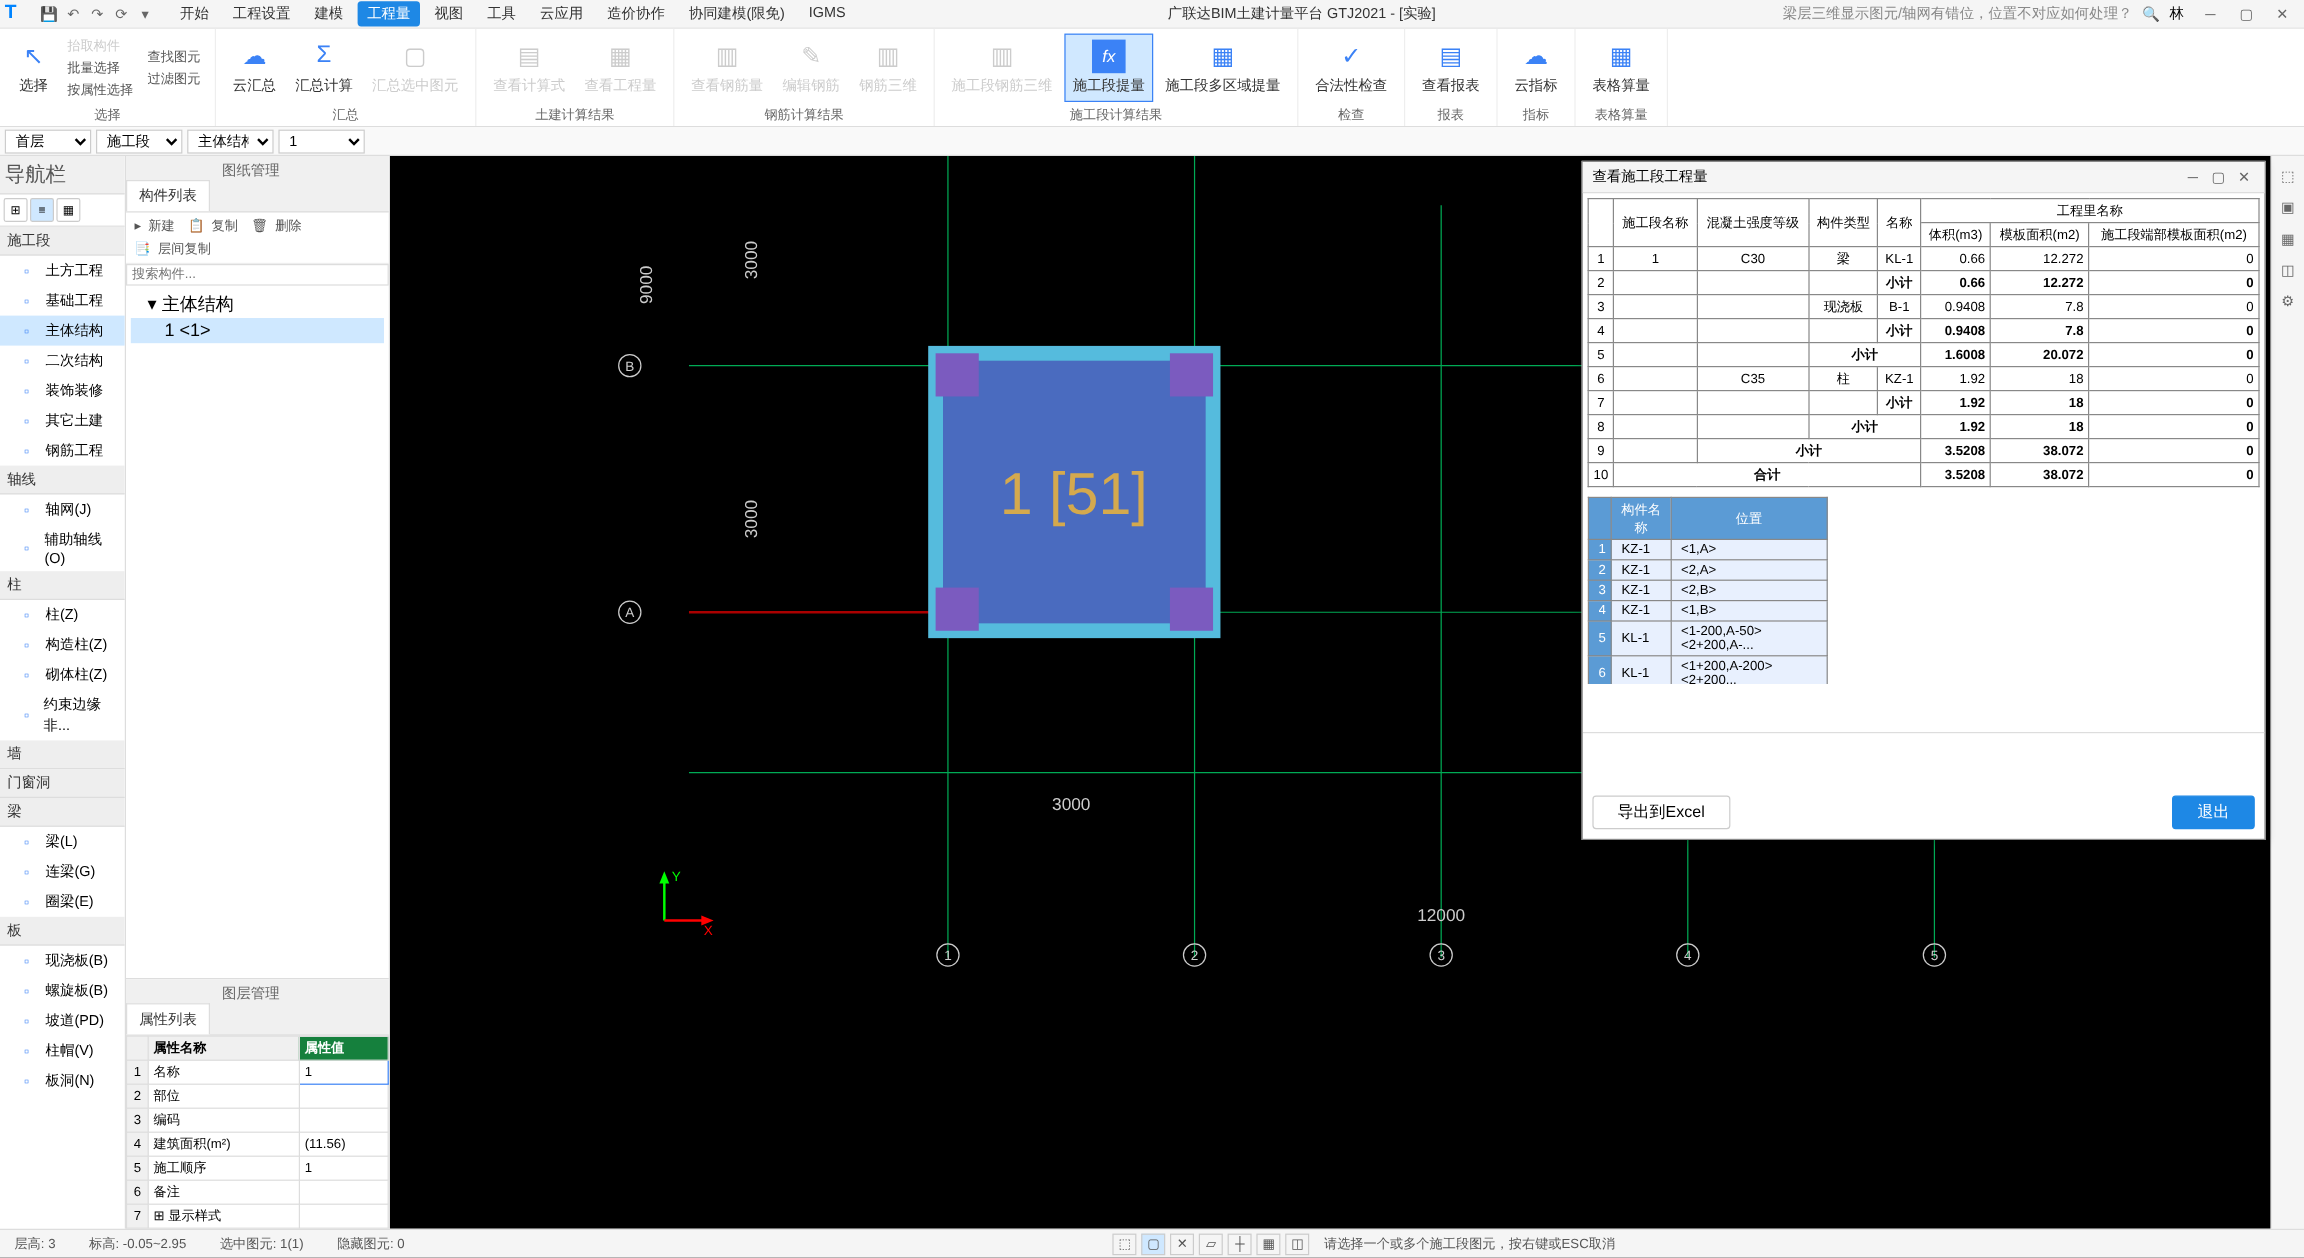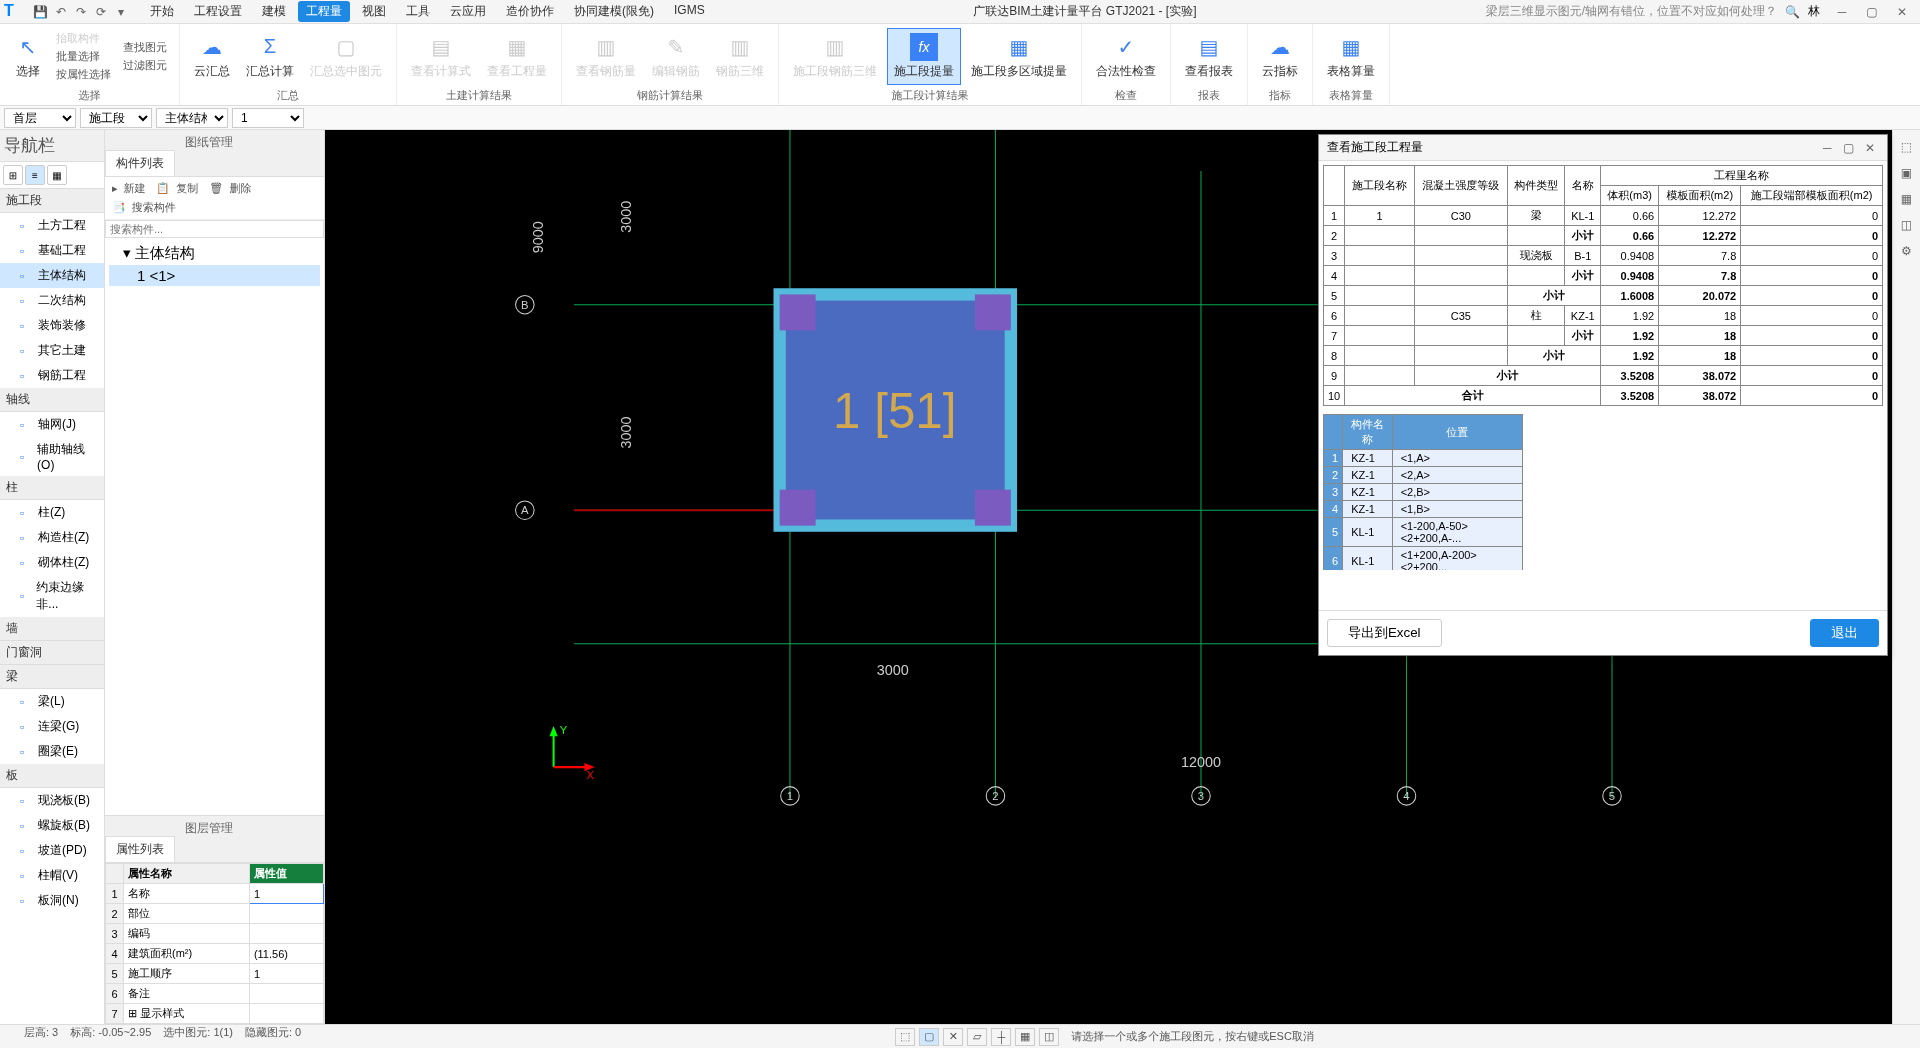--- a/index.html
+++ b/index.html
@@ -80,25 +80,25 @@
 .results .hdr .wbtns span { width: 18px; display: inline-block; text-align: center; cursor: pointer; color: #666; }
 .results .opts { padding: 4px 8px; display: flex; gap: 8px; align-items: center; font-size: 11px; border-bottom: 1px solid #eee; }
 .results table { width: 100%; border-collapse: collapse; font-size: 11px; }
 .results th, .results td { border: 1px solid #888; padding: 2px 4px; text-align: center; }
 .results th { background: #fff; font-weight: normal; }
 .results td.r { text-align: right; }
 .results .detail-hdr { padding: 4px 8px; font-size: 11px; border-top: 1px solid #ddd; border-bottom: 1px solid #ddd; background: #f9f9f9; }
 .results .detail-table th { background: #5b9bd5; color: #fff; }
 .results .detail-table td { background: #e8f0fe; text-align: left; padding-left: 8px; }
 .results .footer { padding: 8px; display: flex; justify-content: space-between; border-top: 1px solid #ddd; }
-.results .footer button { padding: 4px 20px; border: 1px solid #ccc; background: #fff; cursor: pointer; border-radius: 3px; }
+.results .footer button { padding: 4px 20px; border: 1px solid #ccc; background: #fff; cursor: pointer; border-radius: 3px; margin-top: 44px; }
 .results .footer button.primary { background: #1e88e5; color: #fff; border-color: #1e88e5; }
 
 
-.status { position: absolute; bottom: 0; left: 0; right: 0; height: 24px; background: #f5f5f5; border-top: 1px solid #ddd; display: flex; padding: 0 24px; gap: 12px; font-size: 11px; color: #555; }
+.status { position: absolute; bottom: 0; left: 0; right: 0; height: 24px; background: #f5f5f5; border-top: 1px solid #ddd; display: flex; align-items: center; padding: 0 12px; gap: 28px; font-size: 11px; color: #555; }
 .status .mid { flex: 1; display: flex; align-items: center; gap: 4px; justify-content: center; }
 .status .mid span { width: 20px; height: 18px; border: 1px solid #ccc; display: inline-flex; align-items: center; justify-content: center; cursor: pointer; }
 </style>
 </head>
 <body>
 
 <div class="title-bar">
   <span class="logo">T</span>
   <div class="qat">
     <span>💾</span>
@@ -303,21 +303,21 @@
 
   <div class="mid-panel">
     <div class="tabs">
       <span class="tab active">构件列表</span>
       <span class="tab">图纸管理</span>
     </div>
     <div class="toolbar-row">
       <span>▸ <span>新建</span></span>
       <span>📋 <span>复制</span></span>
       <span>🗑 <span>删除</span></span>
-      <span>📑 <span>搜索构件</span></span>
+      <span>📑 <span>层间复制</span></span>
     </div>
     <div class="search-row"><input placeholder="搜索构件..." style=""></div>
     <div class="tree" style="flex:1">
       <div class="node">▾ <span>主体结构</span></div>
       <div class="node sel" style="padding-left:28px">1 &lt;1&gt;</div>
     </div>
     <div class="prop-panel">
       <div class="tabs">
         <span class="tab active">属性列表</span>
         <span class="tab">图层管理</span>

